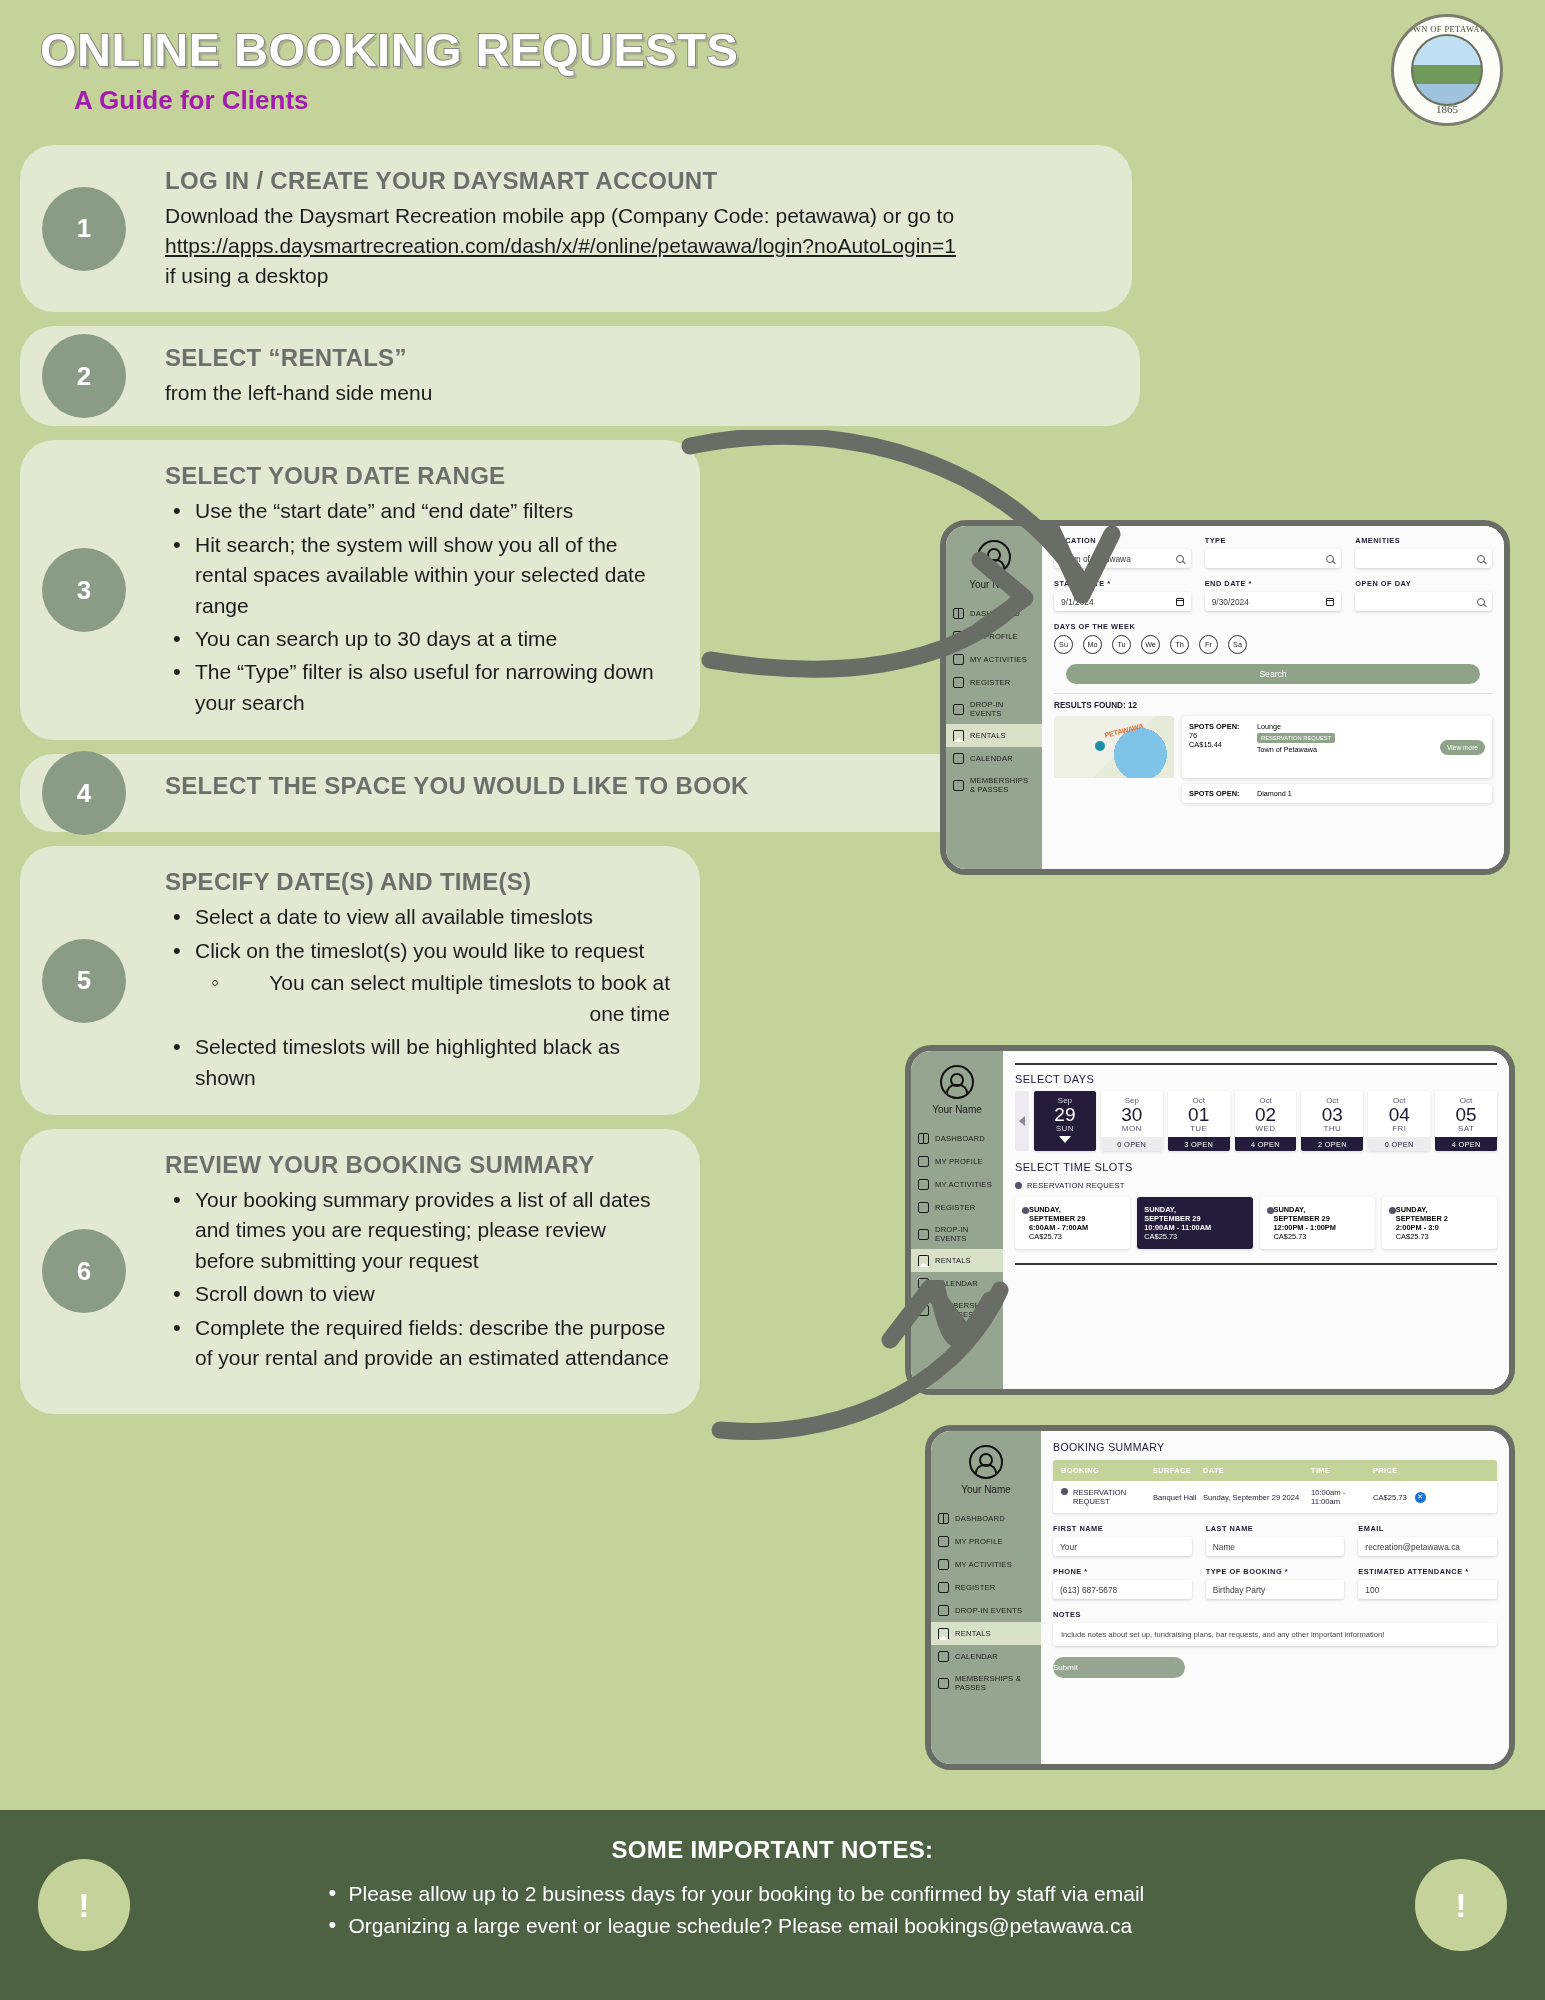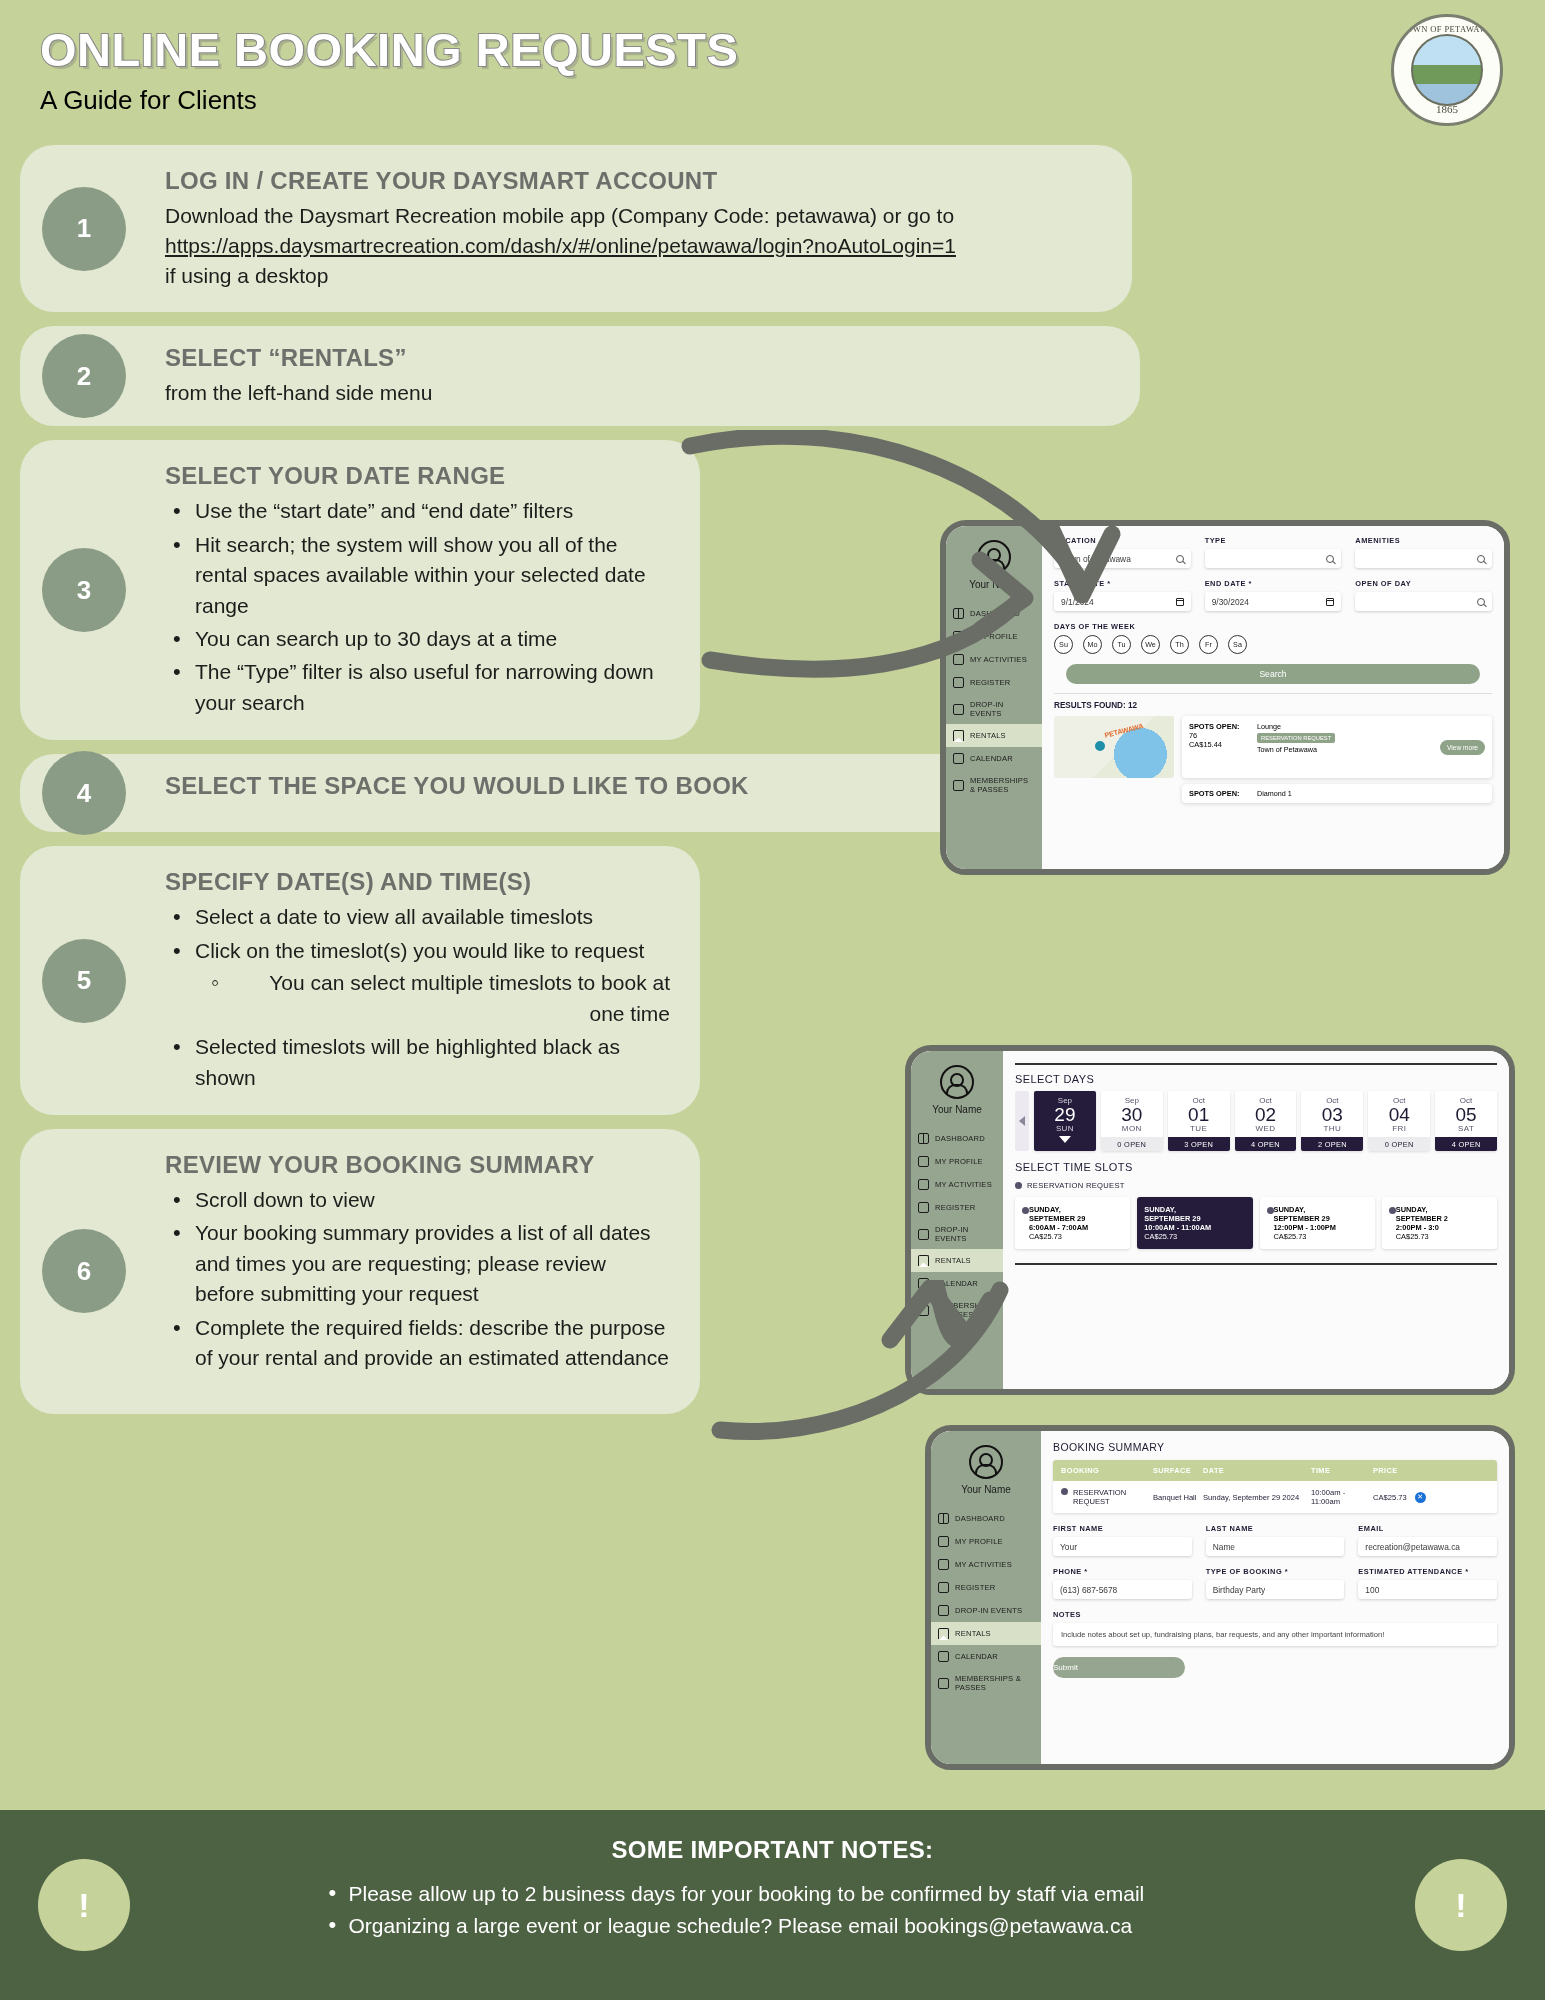--- a/index.html
+++ b/index.html
@@ -13,21 +13,21 @@
 
   
   .header { position: relative; height: 145px; padding: 22px 0 0 40px; }
   .title {
     font-size: 47px; font-weight: bold; letter-spacing: 0.5px;
     color: #ffffff;
     -webkit-text-stroke: 2px #8a8a8a;
     paint-order: stroke fill;
     text-shadow: 3px 3px 0 rgba(120,120,120,.35);
   }
-  .subtitle { font-size: 26px; font-weight: normal; color: #000000; margin-top: 8px; }
+  .subtitle { font-size: 26px; font-weight: bold; color: #a21caf; margin-top: 8px; margin-left: 34px; }
 
   .crest {
     position: absolute; right: 42px; top: 14px;
     width: 112px; height: 112px; border-radius: 50%;
     background: #fdfdf8; border: 3px solid #7a7f6f;
     display: flex; align-items: center; justify-content: center;
     overflow: hidden;
   }
   .crest-inner {
     width: 72px; height: 72px; border-radius: 50%;
@@ -309,22 +309,22 @@
         <li>Selected timeslots will be highlighted black as shown</li>
       </ul>
     </div>
   </div>
 
   <div class="card" id="card6">
     <div class="badge">6</div>
     <div class="card-body">
       <div class="card-h">REVIEW YOUR BOOKING SUMMARY</div>
       <ul class="bl">
+        <li>Your booking summary provides a list of all dates and times you are requesting; please review before submitting your request</li>
         <li>Scroll down to view</li>
-        <li>Your booking summary provides a list of all dates and times you are requesting; please review before submitting your request</li>
         <li>Complete the required fields: describe the purpose of your rental and provide an estimated attendance</li>
       </ul>
     </div>
   </div>
 </div>
 
 <div class="mock" style="left:940px; top:520px; width:570px; height:355px;">
   <div class="mock-side" style="flex-basis:96px;">
     <div class="avatar-c">
         <div class="avatar"></div>

